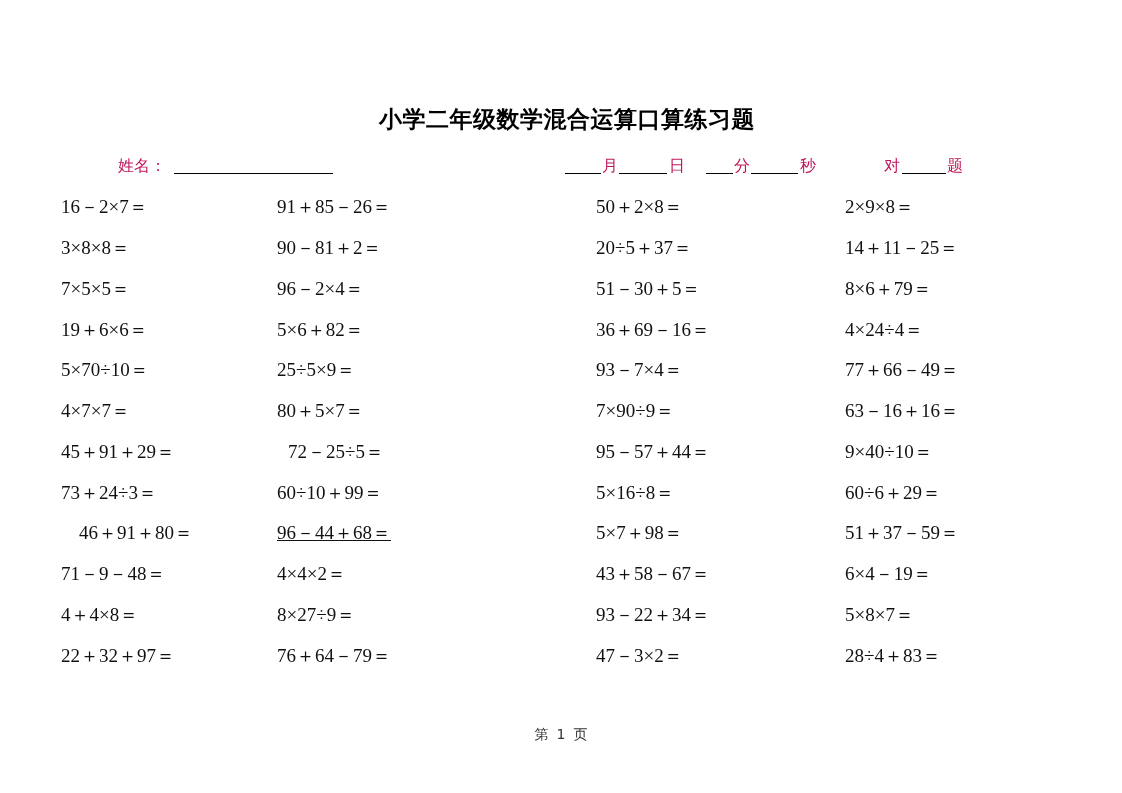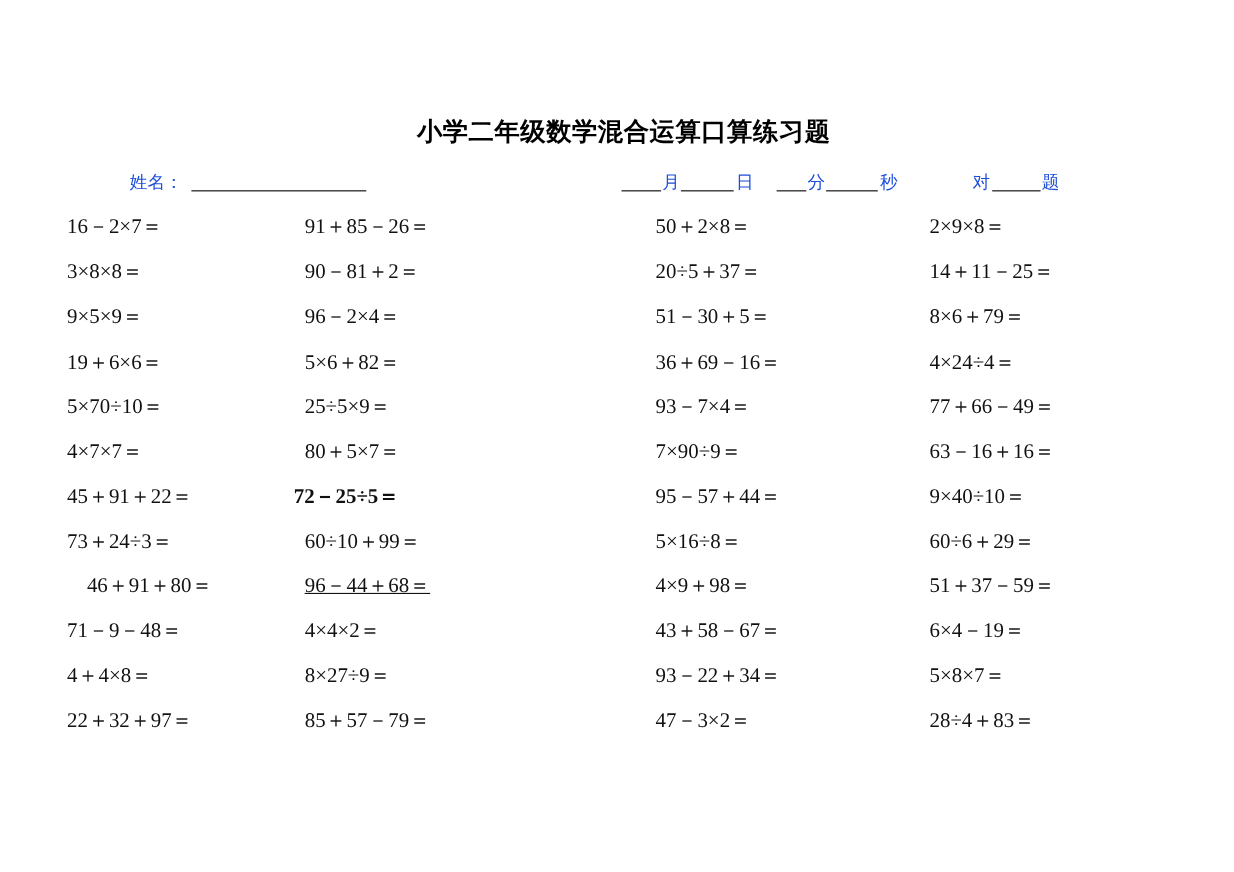--- a/index.html
+++ b/index.html
@@ -32,21 +32,21 @@
     letter-spacing: 0.5px;
     font-family: "DejaVu Sans", "Liberation Sans", sans-serif;
     color: #000;
   }
   .hdr {
     position: absolute;
     top: 155px;
     font-size: 16px;
     height: 22px;
     line-height: 22px;
-    color: #1d4ed8;
+    color: #be185d;
     font-family: "DejaVu Sans", "Liberation Sans", sans-serif;
     white-space: nowrap;
   }
   .uline {
     position: absolute;
     top: 173px;
     height: 0;
     border-top: 1.3px solid #000;
   }
   .prob {
@@ -91,65 +91,68 @@
   <span class="hdr" style="left:800px;">秒</span>
 
   <span class="hdr" style="left:884px;">对</span>
   <div class="uline" style="left:902px; width:44px;"></div>
   <span class="hdr" style="left:947px;">题</span>
 
   <div id="grid">
 
     <span class="prob" style="left:61px; top:196px;">16－2×7＝</span>
     <span class="prob" style="left:61px; top:237px;">3×8×8＝</span>
-    <span class="prob" style="left:61px; top:278px;">9×5×9＝</span>
+    <span class="prob" style="left:61px; top:278px;">7×5×5＝</span>
     <span class="prob" style="left:61px; top:319px;">19＋6×6＝</span>
     <span class="prob" style="left:61px; top:359px;">5×70÷10＝</span>
     <span class="prob" style="left:61px; top:400px;">4×7×7＝</span>
-    <span class="prob" style="left:61px; top:441px;">45＋91＋22＝</span>
+    <span class="prob" style="left:61px; top:441px;">45＋91＋29＝</span>
     <span class="prob" style="left:61px; top:482px;">73＋24÷3＝</span>
     <span class="prob" style="left:79px; top:522px;">46＋91＋80＝</span>
     <span class="prob" style="left:61px; top:563px;">71－9－48＝</span>
     <span class="prob" style="left:61px; top:604px;">4＋4×8＝</span>
     <span class="prob" style="left:61px; top:645px;">22＋32＋97＝</span>
 
     <span class="prob" style="left:277px; top:196px;">91＋85－26＝</span>
     <span class="prob" style="left:277px; top:237px;">90－81＋2＝</span>
     <span class="prob" style="left:277px; top:278px;">96－2×4＝</span>
     <span class="prob" style="left:277px; top:319px;">5×6＋82＝</span>
     <span class="prob" style="left:277px; top:359px;">25÷5×9＝</span>
     <span class="prob" style="left:277px; top:400px;">80＋5×7＝</span>
-    <span class="prob" style="left:267px; top:441px;font-weight:bold;">72－25÷5＝</span>
+    <span class="prob" style="left:288px; top:441px;">72－25÷5＝</span>
     <span class="prob" style="left:277px; top:482px;">60÷10＋99＝</span>
     <span class="prob" style="left:277px; top:522px;text-decoration:underline;">96－44＋68＝</span>
     <span class="prob" style="left:277px; top:563px;">4×4×2＝</span>
     <span class="prob" style="left:277px; top:604px;">8×27÷9＝</span>
-    <span class="prob" style="left:277px; top:645px;">85＋57－79＝</span>
+    <span class="prob" style="left:277px; top:645px;">76＋64－79＝</span>
 
     <span class="prob" style="left:596px; top:196px;">50＋2×8＝</span>
     <span class="prob" style="left:596px; top:237px;">20÷5＋37＝</span>
     <span class="prob" style="left:596px; top:278px;">51－30＋5＝</span>
     <span class="prob" style="left:596px; top:319px;">36＋69－16＝</span>
     <span class="prob" style="left:596px; top:359px;">93－7×4＝</span>
     <span class="prob" style="left:596px; top:400px;">7×90÷9＝</span>
     <span class="prob" style="left:596px; top:441px;">95－57＋44＝</span>
     <span class="prob" style="left:596px; top:482px;">5×16÷8＝</span>
-    <span class="prob" style="left:596px; top:522px;">4×9＋98＝</span>
+    <span class="prob" style="left:596px; top:522px;">5×7＋98＝</span>
     <span class="prob" style="left:596px; top:563px;font-family:Liberation Serif, serif;">43＋58－67＝</span>
     <span class="prob" style="left:596px; top:604px;">93－22＋34＝</span>
     <span class="prob" style="left:596px; top:645px;">47－3×2＝</span>
 
     <span class="prob" style="left:845px; top:196px;">2×9×8＝</span>
     <span class="prob" style="left:845px; top:237px;">14＋11－25＝</span>
     <span class="prob" style="left:845px; top:278px;">8×6＋79＝</span>
     <span class="prob" style="left:845px; top:319px;">4×24÷4＝</span>
     <span class="prob" style="left:845px; top:359px;">77＋66－49＝</span>
     <span class="prob" style="left:845px; top:400px;text-align:right;">63－16＋16＝</span>
     <span class="prob" style="left:845px; top:441px;">9×40÷10＝</span>
     <span class="prob" style="left:845px; top:482px;">60÷6＋29＝</span>
     <span class="prob" style="left:845px; top:522px;">51＋37－59＝</span>
     <span class="prob" style="left:845px; top:563px;">6×4－19＝</span>
     <span class="prob" style="left:845px; top:604px;">5×8×7＝</span>
     <span class="prob" style="left:845px; top:645px;">28÷4＋83＝</span>
   </div>
 
+  <div class="footer">
+    <span>第</span><span>1</span><span>页</span>
+  </div>
 
 </div>
 
 </body></html>

